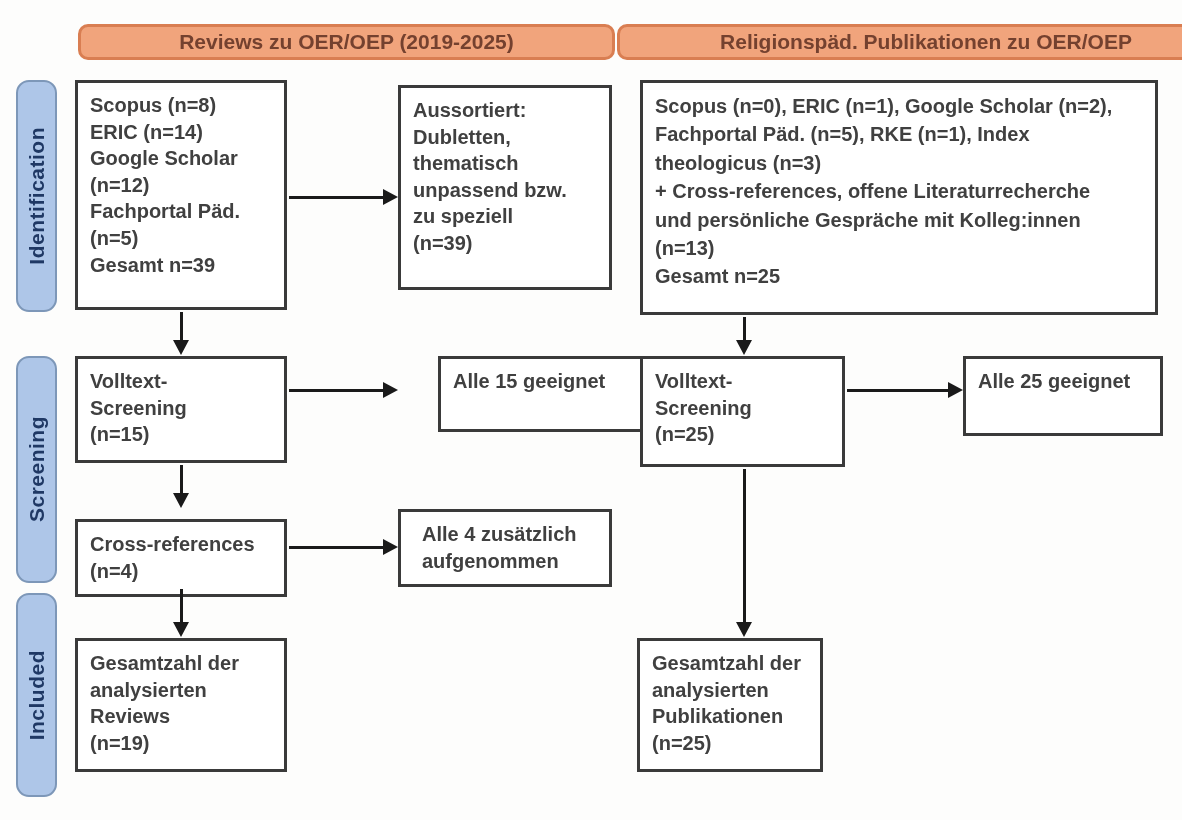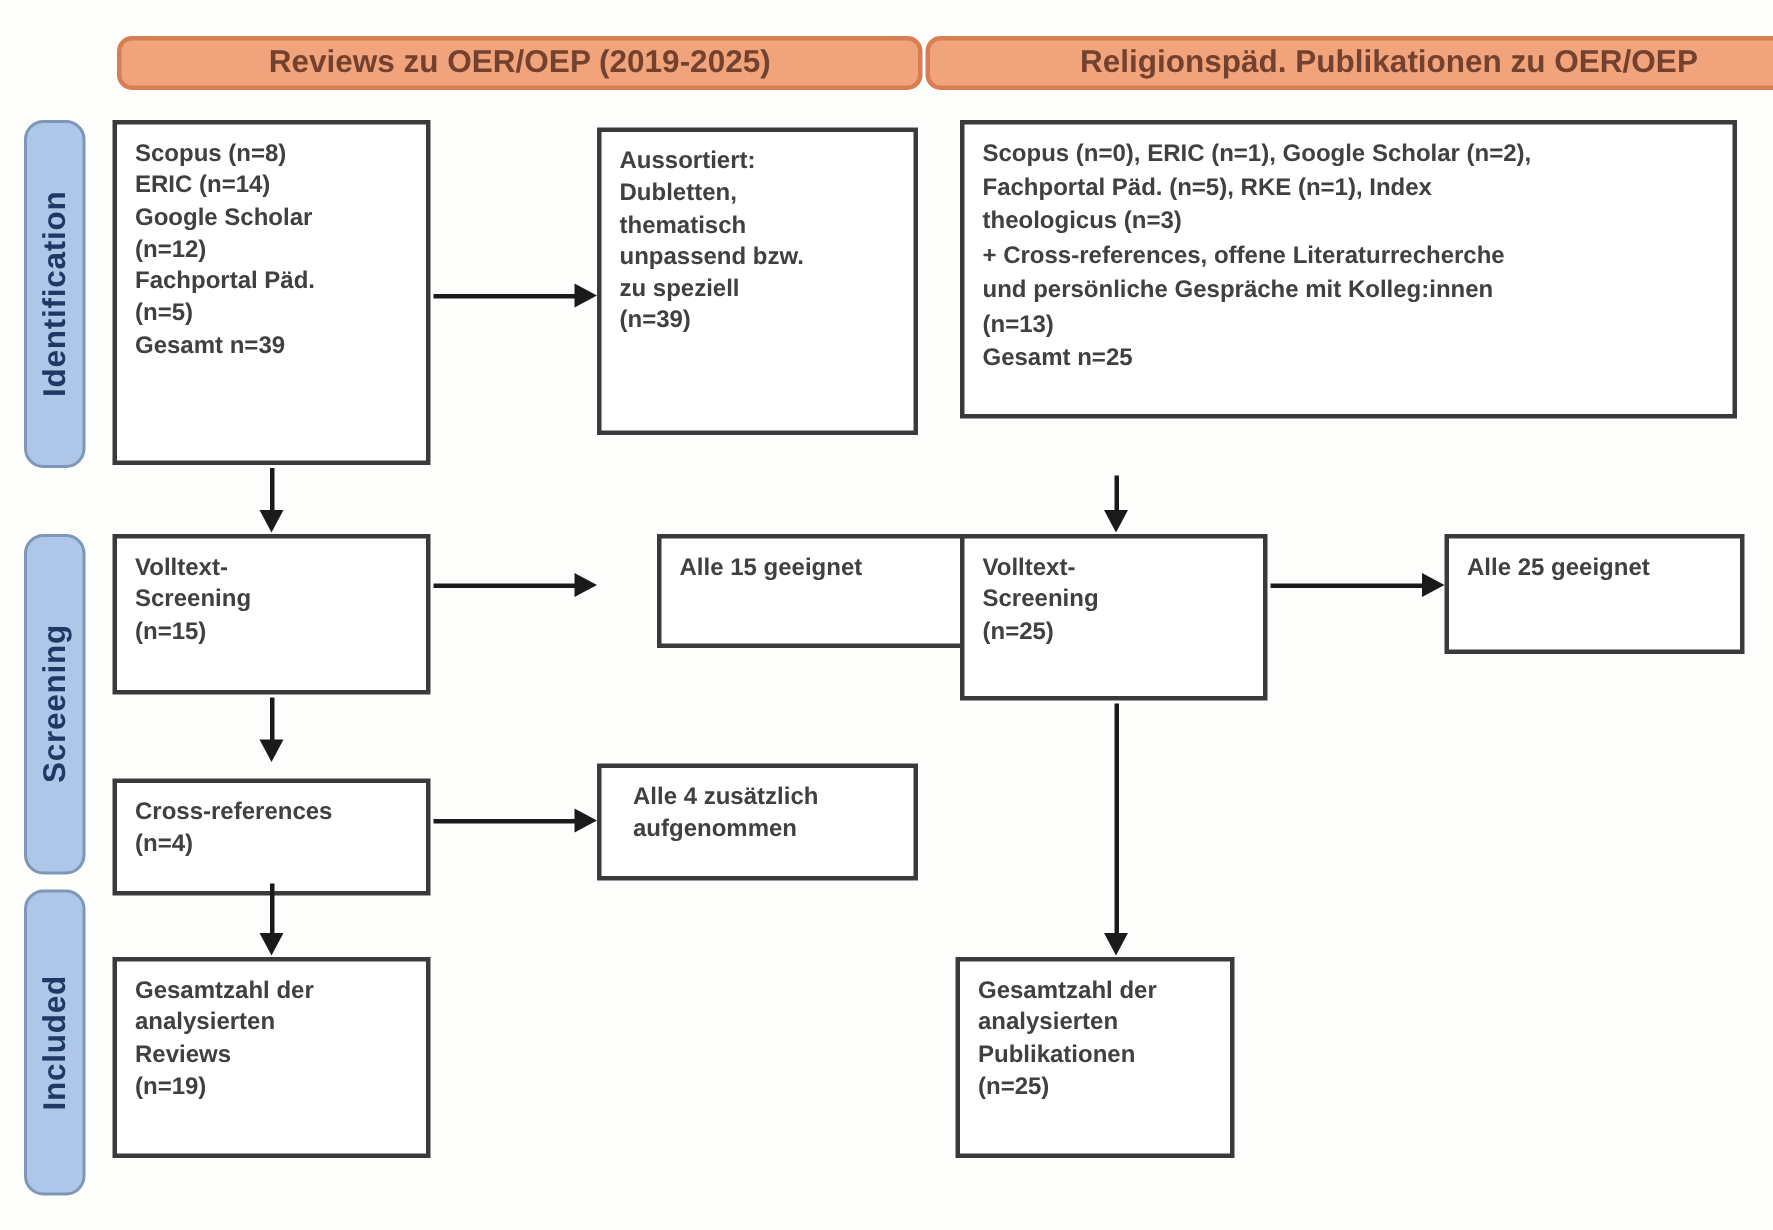--- a/index.html
+++ b/index.html
@@ -58,21 +58,21 @@
     font-weight:700;
     letter-spacing:0.5px;
     white-space:nowrap;
   }
   .fbox{
     position:absolute;
     background:#ffffff;
     border:3px solid var(--box-border);
     box-sizing:border-box;
     color:var(--box-text);
-    font-size:16px;
+    font-size:20px;
     font-weight:700;
     line-height:1.33;
     padding:9px 12px;
     white-space:pre-line;
     text-align:left;
   }
   .fbox.wide{line-height:1.42;}
   .hline{
     position:absolute;
     height:3px;
@@ -139,21 +139,21 @@
   <div class="fbox" style="left:398px;top:356px;width:214px;height:76px;margin-left:40px;">Alle 15 geeignet</div>
   <div class="fbox" style="left:75px;top:509px;width:212px;height:78px;margin-top:10px;">Cross-references
 (n=4)</div>
   <div class="fbox" style="left:398px;top:509px;width:214px;height:78px;padding-left:21px;">Alle 4 zusätzlich
 aufgenommen</div>
   <div class="fbox" style="left:75px;top:638px;width:212px;height:134px;">Gesamtzahl der
 analysierten
 Reviews
 (n=19)</div>
 
-  <div class="fbox wide" style="left:640px;top:80px;width:518px;height:199px;">Scopus (n=0), ERIC (n=1), Google Scholar (n=2),
+  <div class="fbox wide" style="left:640px;top:80px;width:518px;height:235px;">Scopus (n=0), ERIC (n=1), Google Scholar (n=2),
 Fachportal Päd. (n=5), RKE (n=1), Index
 theologicus (n=3)
 + Cross-references, offene Literaturrecherche
 und persönliche Gespräche mit Kolleg:innen
 (n=13)
 Gesamt n=25</div>
   <div class="fbox" style="left:640px;top:356px;width:205px;height:111px;">Volltext-
 Screening
 (n=25)</div>
   <div class="fbox" style="left:963px;top:356px;width:200px;height:80px;">Alle 25 geeignet</div>

